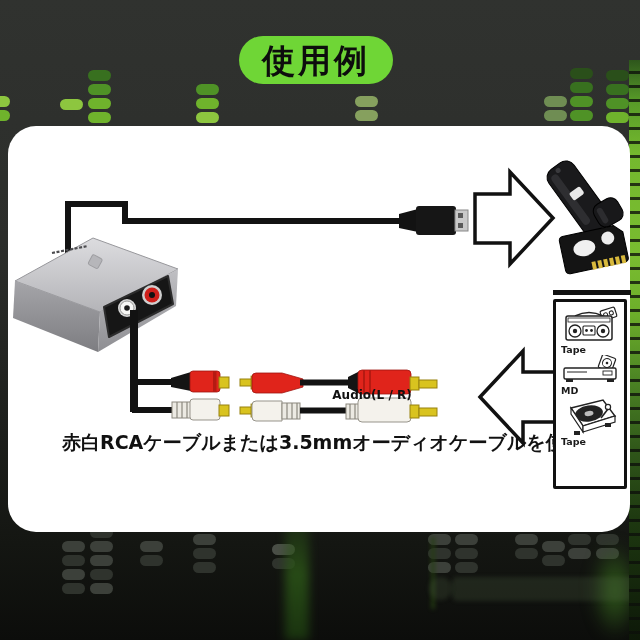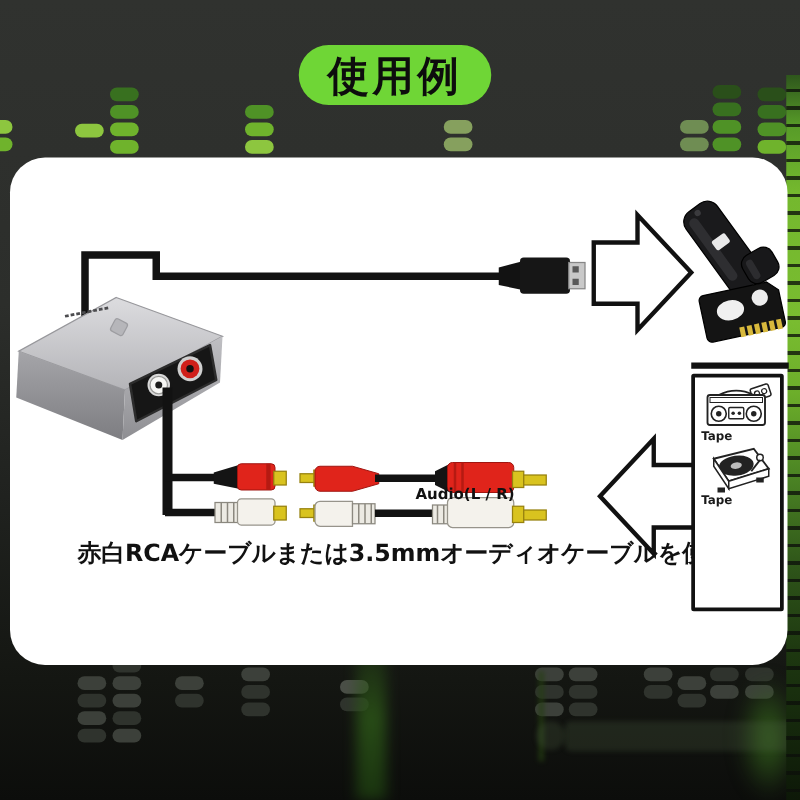--- a/index.html
+++ b/index.html
@@ -275,20 +275,35 @@
         <circle cx="14" cy="25" r="2.2" fill="#222"></circle>
         <circle cx="42" cy="25" r="6" fill="none" stroke="#222" stroke-width="1.3"></circle>
         <circle cx="42" cy="25" r="2.2" fill="#222"></circle>
         <rect x="22" y="20" width="12" height="9" rx="1" fill="none" stroke="#222" stroke-width="1.1"></rect>
         <circle cx="25.5" cy="24.5" r="1.4" fill="#222"></circle>
         <circle cx="30.5" cy="24.5" r="1.4" fill="#222"></circle>
       </svg>
       <div class="lbl">Tape</div>
     </div>
     <div class="source-item">
+      <svg width="58" height="30" viewBox="0 0 58 30">
+        <g transform="rotate(20 46 8)">
+          <rect x="39" y="1" width="14" height="14" rx="1.5" fill="#fff" stroke="#222" stroke-width="1.2"></rect>
+          <circle cx="46" cy="8" r="4.5" fill="none" stroke="#222" stroke-width="1"></circle>
+          <circle cx="46" cy="8" r="1.3" fill="#222"></circle>
+        </g>
+        <rect x="3" y="13" width="52" height="11" rx="1.5" fill="#fff" stroke="#222" stroke-width="1.4"></rect>
+        <line x1="6" y1="17" x2="26" y2="17" stroke="#222" stroke-width="1"></line>
+        <rect x="42" y="16" width="9" height="4" fill="none" stroke="#222" stroke-width="0.9"></rect>
+        <rect x="5" y="24" width="7" height="3" fill="#222"></rect>
+        <rect x="46" y="24" width="7" height="3" fill="#222"></rect>
+      </svg>
+      <div class="lbl">MD</div>
+    </div>
+    <div class="source-item">
       <svg width="58" height="40" viewBox="0 0 58 40">
         <polygon points="10,12 42,4 54,20 22,30" fill="#fff" stroke="#222" stroke-width="1.5"></polygon>
         <ellipse cx="28" cy="17.5" rx="14" ry="8" transform="rotate(-8 28 17.5)" fill="#222"></ellipse>
         <ellipse cx="28" cy="17.5" rx="4.5" ry="2.6" transform="rotate(-8 28 17.5)" fill="#bbb"></ellipse>
         <circle cx="47" cy="11" r="2.6" fill="#fff" stroke="#222" stroke-width="1.2"></circle>
         <path d="M47 13 L40 22" stroke="#222" stroke-width="1.6"></path>
         <polygon points="10,12 22,30 22,36 10,18" fill="#fff" stroke="#222" stroke-width="1.2"></polygon>
         <polygon points="22,30 54,20 54,26 22,36" fill="#fff" stroke="#222" stroke-width="1.2"></polygon>
         <rect x="13" y="35" width="6" height="4" fill="#222"></rect>
         <rect x="44" y="27" width="6" height="4" fill="#222"></rect>

